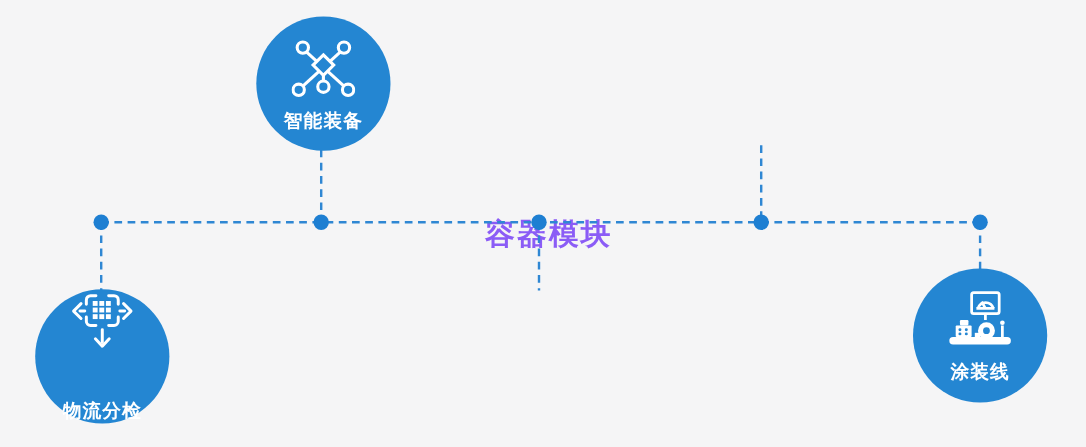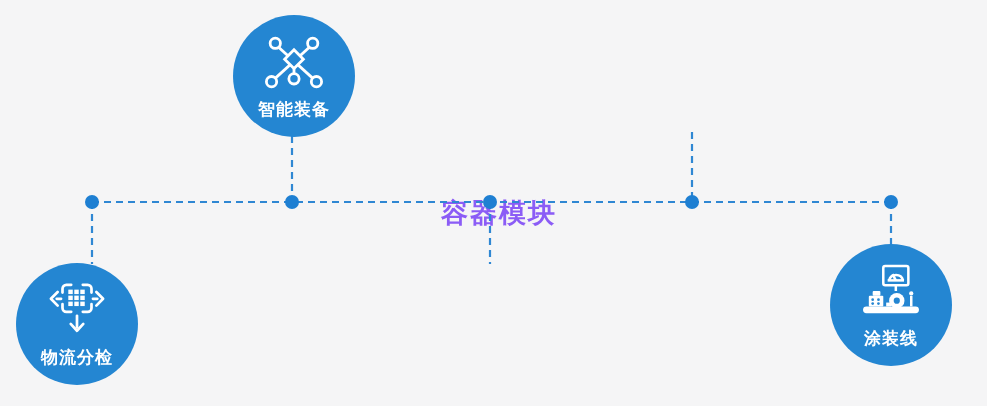--- a/index.html
+++ b/index.html
@@ -19,21 +19,21 @@
     background:#2486d2; z-index:3;
     display:flex; flex-direction:column; align-items:center; justify-content:center;
   }
   .node .icon { height:58px; display:flex; align-items:flex-end; justify-content:center; }
   .node .label {
     color:#ffffff; font-size:17px; font-weight:700;
     margin-top:9px; white-space:nowrap; letter-spacing:1px;
   }
   .n1 { left:233px; top:15px; }
   .n2 { left:631px; top:12px; }
-  .n3 { left:16px;  top:263px; }
+  .n3 { left:32px;  top:263px;justify-content:space-between; }
   .n4 { left:429px; top:263px; }
   .n5 { left:830px; top:244px; }
 </style>
 </head>
 <body>
 
 <div class="canvas">
 
   <div class="watermark">容器模块</div>
 

